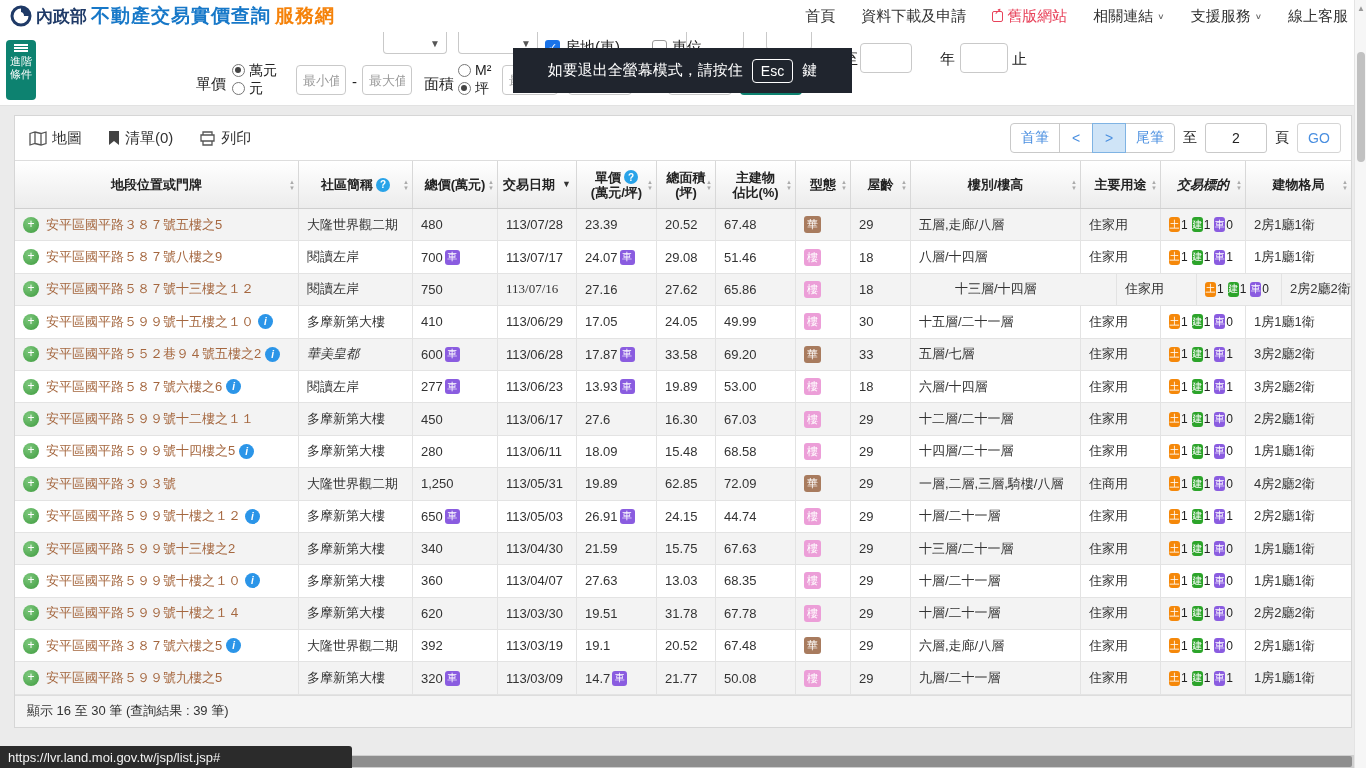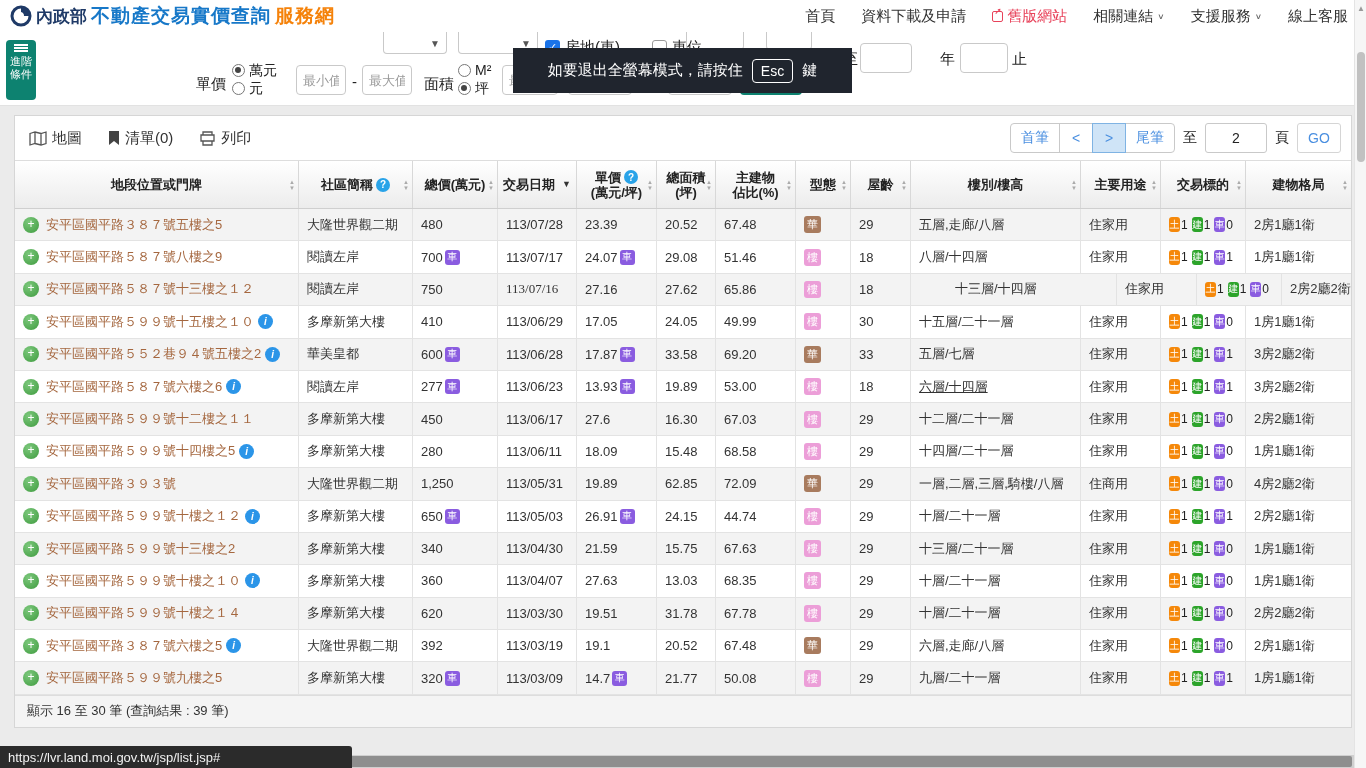--- a/index.html
+++ b/index.html
@@ -323,21 +323,21 @@
               <span class="sort-both">▲
 ▼</span>
             </div>
             <div class="th" style="width: 80px;">
               <span class="hline">
                 <span>主要用途</span>
               </span>
               <span class="sort-both">▲
 ▼</span>
             </div>
-            <div class="th" style="width: 85px;">
+            <div class="th" style="width: 85px; font-style: italic;">
               <span class="hline">
                 <span>交易標的</span>
               </span>
               <span class="sort-both">▲
 ▼</span>
             </div>
             <div class="th" style="width: 86px; flex: 1 1 0%;">
               <span class="hline">
                 <span>建物格局</span>
               </span>
@@ -454,21 +454,21 @@
                 <span class="tgt-num">0</span>
               </div>
               <div class="td" style="width: 86px; flex: 1 1 0%;">1房1廳1衛</div>
             </div>
             <div class="tr alt">
               <div class="td" style="width: 284px;">
                 <span class="plus-icon">+</span>
                 <span class="addr">安平區國平路５５２巷９４號五樓之2</span>
                 <span class="info-icon">i</span>
               </div>
-              <div class="td" style="width: 114px;">華美皇都</div>
+              <div class="td" style="width: 114px; font-style: italic;">華美皇都</div>
               <div class="td" style="width: 85px;">600<span class="car-badge">車</span></div>
               <div class="td" style="width: 79px;">113/06/28</div>
               <div class="td" style="width: 80px;">17.87<span class="car-badge">車</span></div>
               <div class="td" style="width: 59px;">33.58</div>
               <div class="td" style="width: 80px;">69.20</div>
               <div class="td" style="width: 55px;">
                 <span class="type-badge type-hua">華</span>
               </div>
               <div class="td" style="width: 60px;">33</div>
               <div class="td" style="width: 170px;">五層/七層</div>
@@ -492,21 +492,21 @@
               <div class="td" style="width: 114px;">閱讀左岸</div>
               <div class="td" style="width: 85px;">277<span class="car-badge">車</span></div>
               <div class="td" style="width: 79px;">113/06/23</div>
               <div class="td" style="width: 80px;">13.93<span class="car-badge">車</span></div>
               <div class="td" style="width: 59px;">19.89</div>
               <div class="td" style="width: 80px;">53.00</div>
               <div class="td" style="width: 55px;">
                 <span class="type-badge type-lou">樓</span>
               </div>
               <div class="td" style="width: 60px;">18</div>
-              <div class="td" style="width: 170px; text-decoration: underline;">六層/十四層</div>
+              <div class="td" style="width: 170px;">六層/十四層</div>
               <div class="td" style="width: 80px;">住家用</div>
               <div class="td" style="width: 85px;">
                 <span class="tgt-badge tgt-land">土</span>
                 <span class="tgt-num">1</span>
                 <span class="tgt-badge tgt-build">建</span>
                 <span class="tgt-num">1</span>
                 <span class="tgt-badge tgt-car">車</span>
                 <span class="tgt-num">1</span>
               </div>
               <div class="td" style="width: 86px; flex: 1 1 0%;">3房2廳2衛</div>

